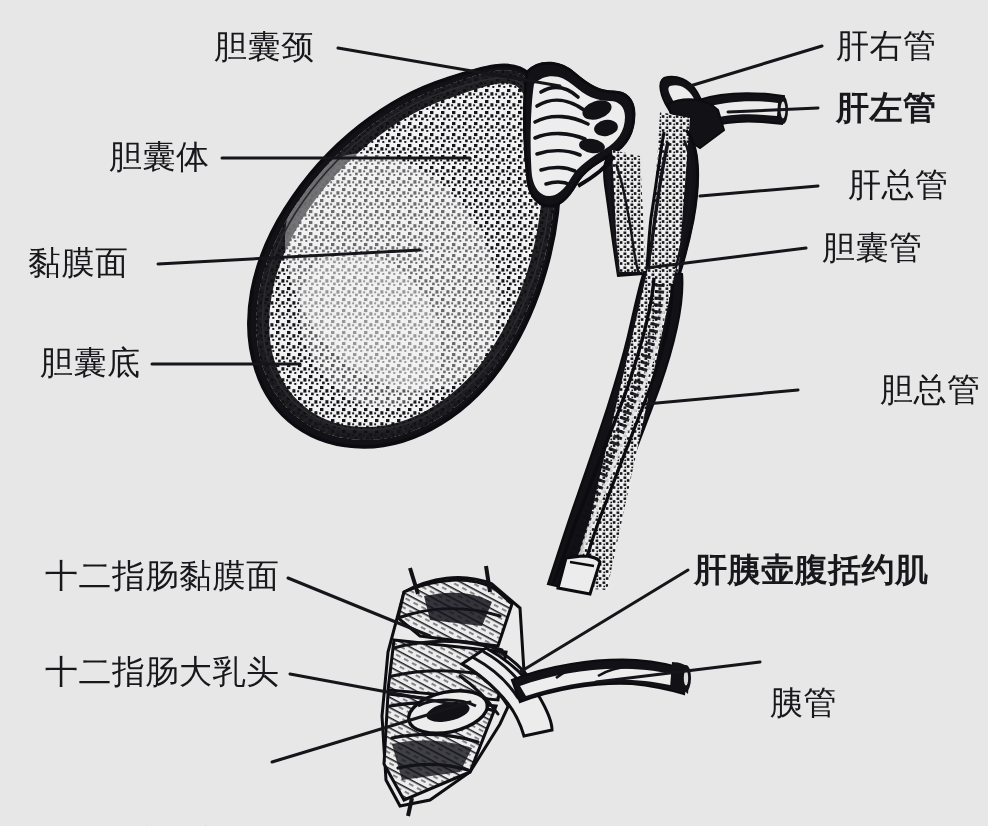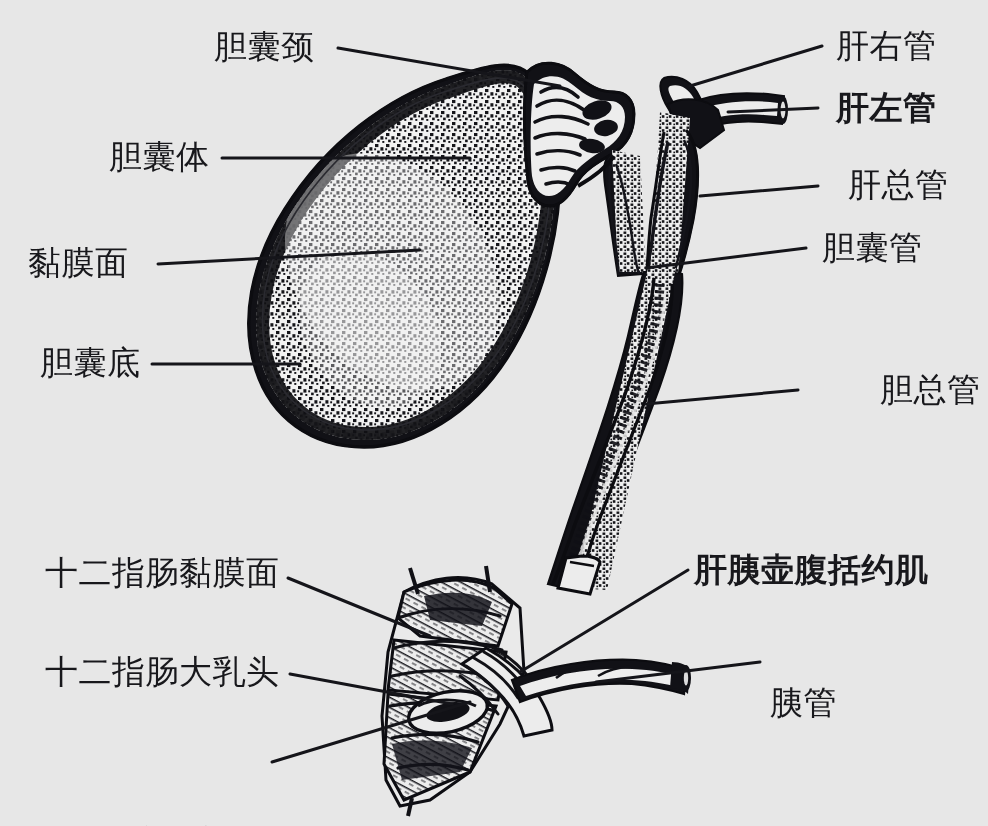--- a/index.html
+++ b/index.html
@@ -333,21 +333,21 @@
   <div class="lbl" style="left:836px; top:166px;margin-left:12px;">肝总管</div>
 
   <div class="lbl" style="left:822px; top:229px;">胆囊管</div>
 
   <div class="lbl" style="left:852px; top:371px;margin-left:28px;">胆总管</div>
 
   <div class="lbl" style="left:694px; top:551px;font-weight:bold;">肝胰壶腹括约肌</div>
 
   <div class="lbl" style="left:770px; top:644px;margin-top:40px;">胰管</div>
 
-  <div class="lbl" style="left:45px; top:557px;font-family:Liberation Mono, monospace;">十二指肠黏膜面</div>
+  <div class="lbl" style="left:45px; top:557px;">十二指肠黏膜面</div>
 
   <div class="lbl" style="left:45px; top:653px;">十二指肠大乳头</div>
 
   <div class="lbl two-line" style="left:90px; top:742px;">
     <div>胆总管和胰</div>
     
   </div>
 
 </div>
 

